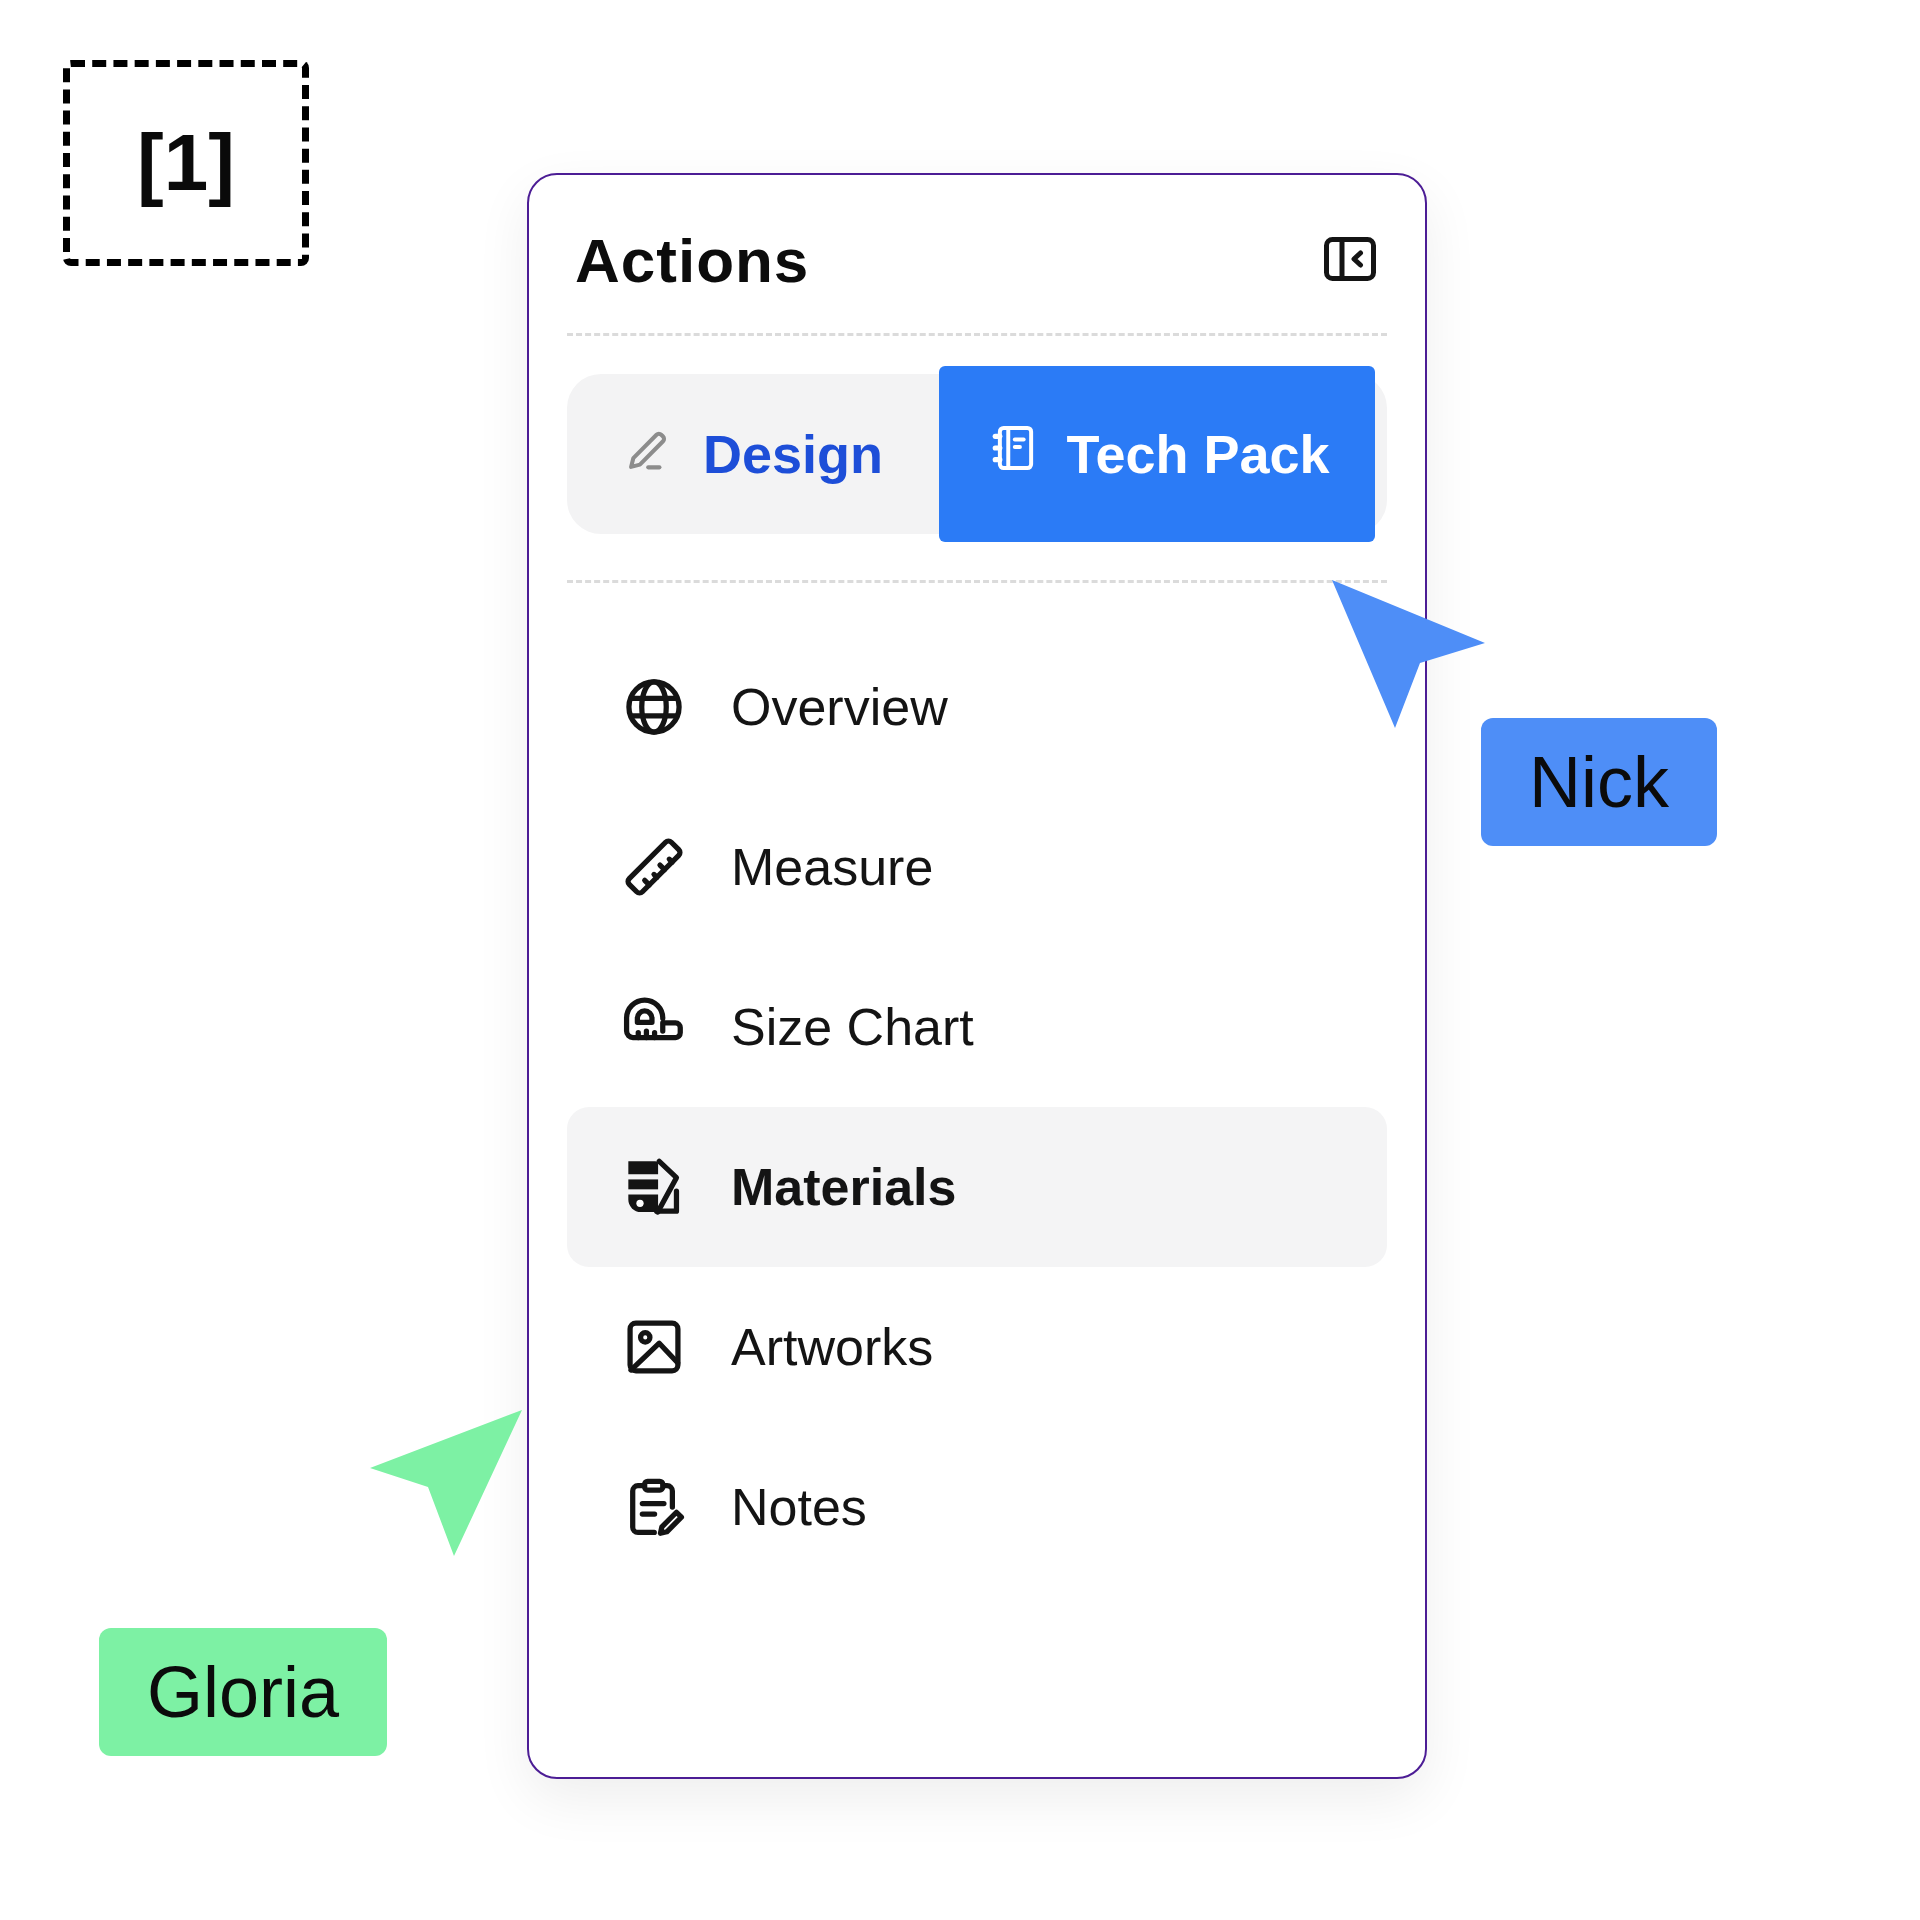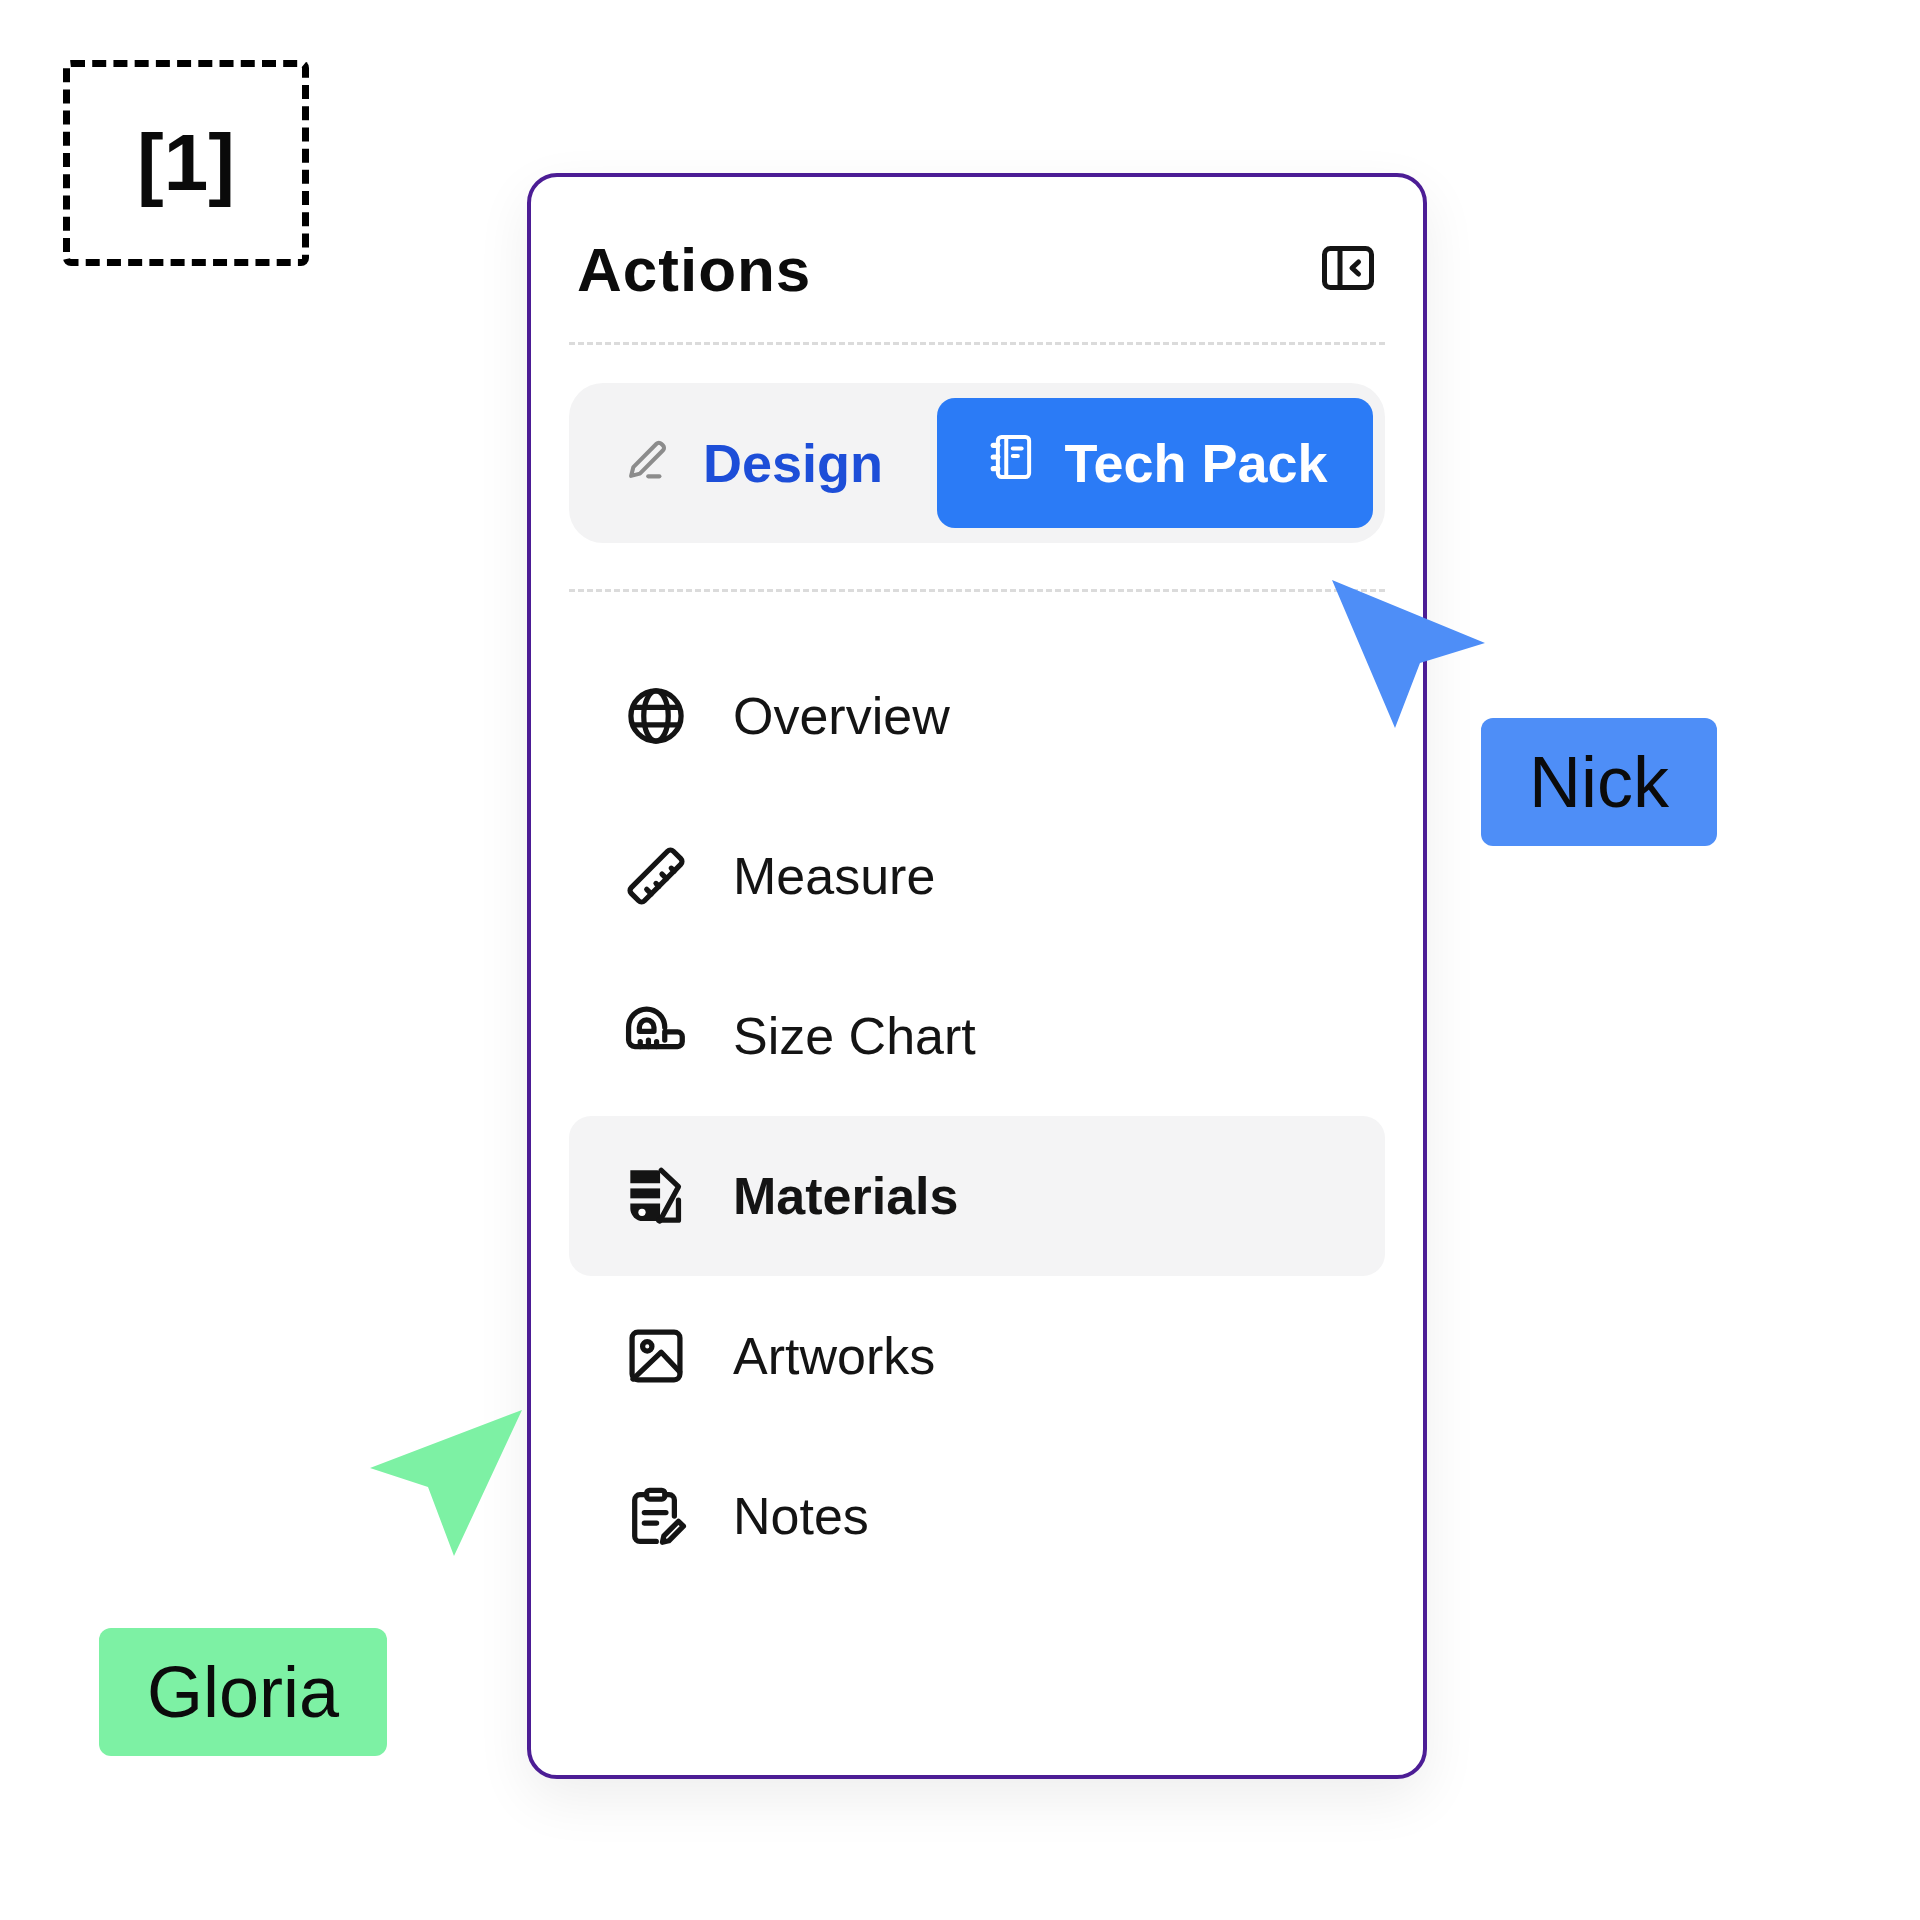--- a/index.html
+++ b/index.html
@@ -21,24 +21,24 @@
     border-radius:8px;
     display:flex; align-items:center; justify-content:center;
     font-size:80px; font-weight:700; color:#0a0a0a;
   }
 
   
   .panel {
     position:absolute; left:527px; top:173px;
     width:900px; height:1606px;
     background:#fff;
-    border:4px solid #4c1d95;
+    border:2px solid #4c1d95;
     border-radius:30px;
     box-shadow:0 20px 55px rgba(0,0,0,0.07);
-    padding:11px 38px;
+    padding:4px 38px;
   }
   .panel-header {
     display:flex; align-items:center; justify-content:space-between;
     padding:46px 6px 0 8px;
     height:116px;
   }
   .panel-title {
     font-size:62px; font-weight:800; letter-spacing:1px; color:#0c0c0c;
   }
   .collapse-btn {
@@ -58,23 +58,23 @@
     display:flex; align-items:center;
   }
   .seg-btn {
     display:flex; align-items:center; justify-content:center; gap:26px;
     font-size:54px; font-weight:700;
     border:none; cursor:pointer; background:transparent;
     font-family:inherit;
   }
   .seg-design { flex:1; color:#1d4ed8; height:100%; border-radius:34px; }
   .seg-techpack {
-    width:436px; height:130px; margin-right:12px;
+    width:436px; height:176px; margin-right:12px;
     background:#2b7bf6; color:#ffffff;
-    border-radius:18px;
+    border-radius:6px;
   }
 
   
   .menu { margin-top:44px; }
   .menu-item {
     height:160px;
     display:flex; align-items:center; gap:42px;
     padding-left:52px;
     font-size:52px; color:#141414;
     border-radius:22px;

